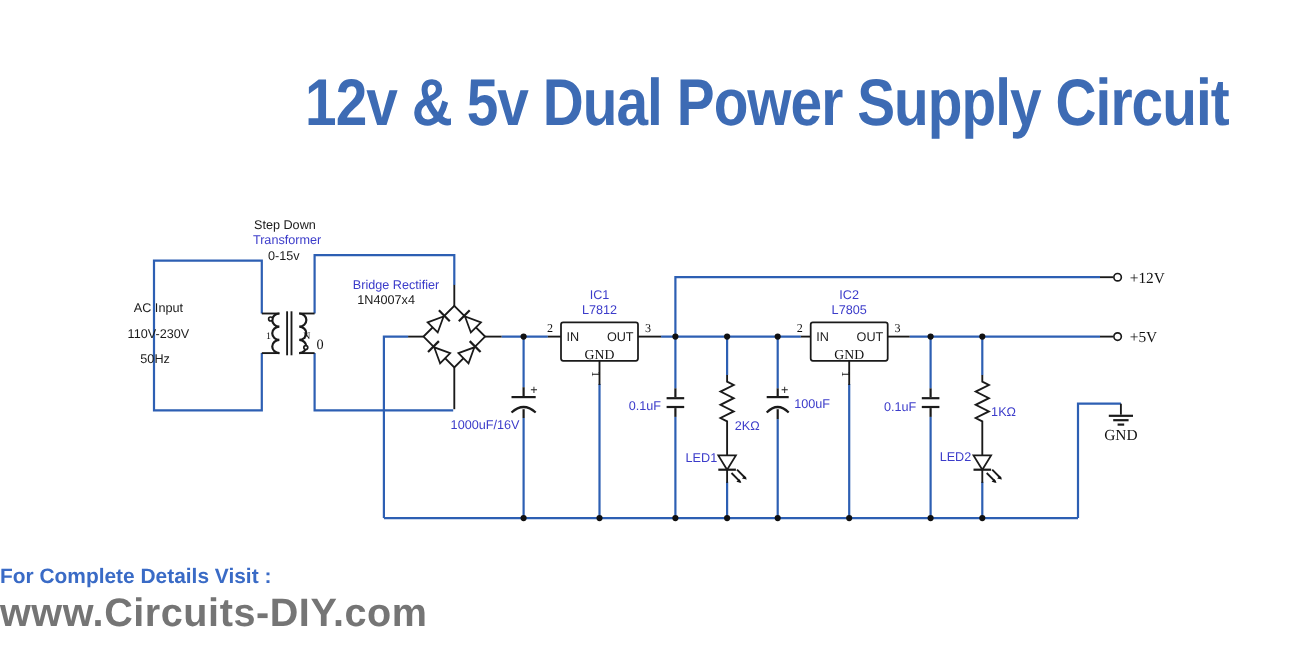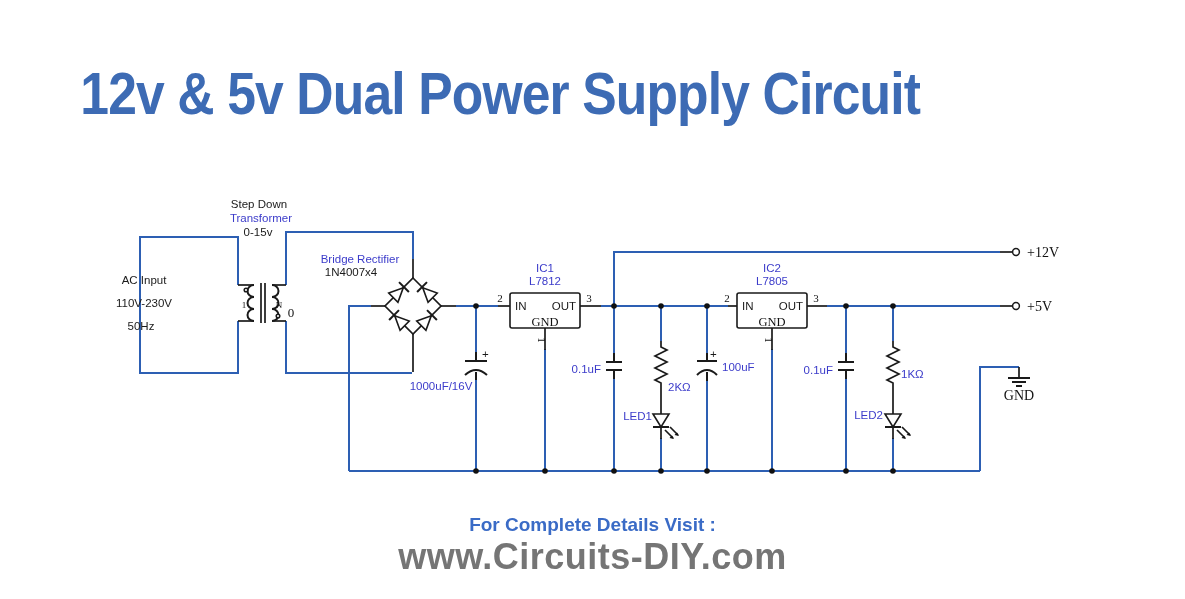--- a/index.html
+++ b/index.html
@@ -1,21 +1,21 @@
 <!DOCTYPE html>
 <html><head>
 <meta charset="utf-8">
 <style>
   html,body{margin:0;padding:0;background:#fff;}
   .canvas{position:relative;width:1185px;height:599px;background:#ffffff;overflow:hidden;
           font-family:"Liberation Sans",sans-serif;}
-  .title{position:absolute;left:12px;right:0;top:64px;text-align:left;white-space:nowrap;}
+  .title{position:absolute;left:0;right:0;top:64px;text-align:right;white-space:nowrap;}
   .title span{display:inline-block;font-weight:bold;font-size:60px;line-height:1;
               color:#3d6bb4;letter-spacing:-1px;transform:scaleX(.86);}
-  .footer{position:absolute;left:0;right:0;top:514px;text-align:center;}
+  .footer{position:absolute;left:0;right:0;top:514px;text-align:left;}
   .footer .visit{font-weight:bold;font-size:19px;color:#3a6bc6;line-height:1.2;}
   .footer .site{font-weight:bold;font-size:36px;color:#757575;letter-spacing:.5px;line-height:1.1;}
   svg{position:absolute;left:0;top:0;}
   
   .wire{stroke:#2d5fb3;stroke-width:2;fill:none;}
   .blk{stroke:#1a1a1a;stroke-width:1.7;fill:none;}
   .blk2{stroke:#1a1a1a;stroke-width:2;fill:none;}
   .dot{fill:#111;}
   .odot{fill:#fff;stroke:#1a1a1a;stroke-width:1.5;}
   .part{fill:#fff;stroke:#1a1a1a;stroke-width:1.6;}

